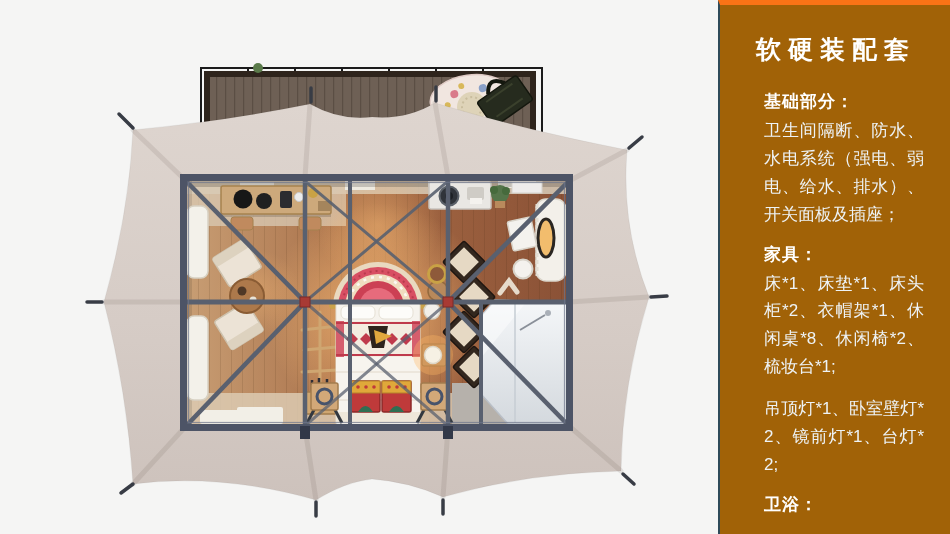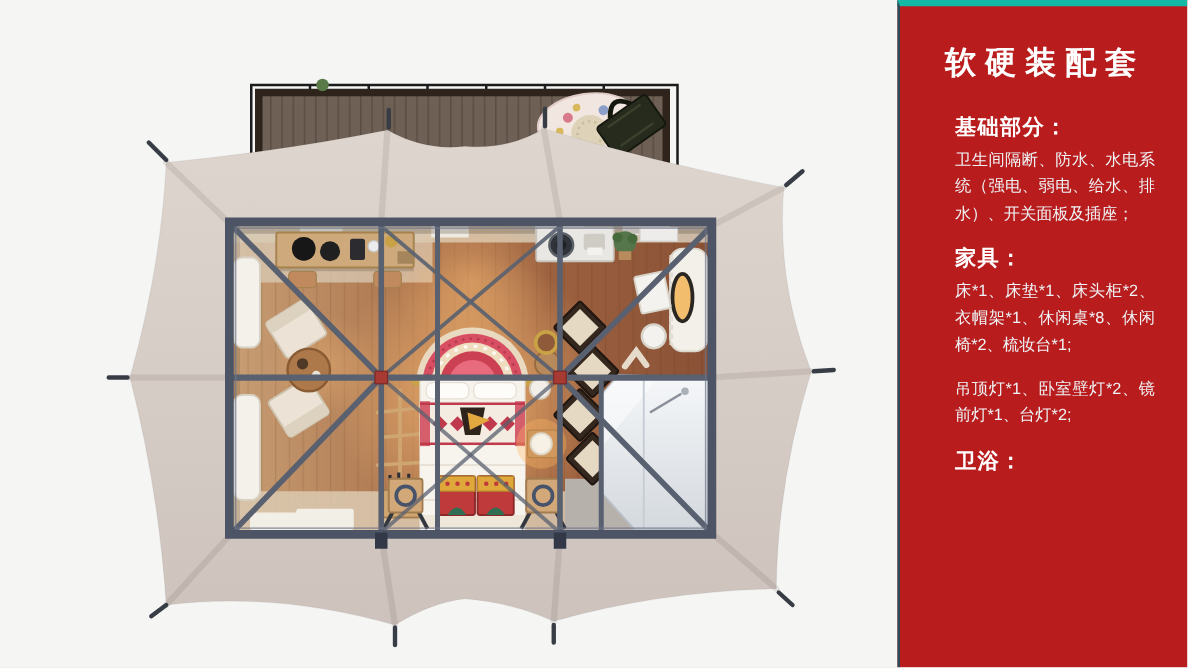--- a/index.html
+++ b/index.html
@@ -1,27 +1,27 @@
 <!DOCTYPE html>
 <html><head>
 <meta charset="utf-8">
 <style>
   html,body{margin:0;padding:0;background:#e9e9e9;}
   .stage{position:relative;width:950px;height:534px;background:#f5f5f4;overflow:hidden;
          font-family:"Liberation Sans","DejaVu Sans",sans-serif;}
   .artwork{position:absolute;left:0;top:0;width:718px;height:534px;}
   .artwork svg{display:block;}
   .sidebar{position:absolute;right:0;top:0;width:232px;height:534px;box-sizing:border-box;
-           background:#b91c1c;border-top:5px solid #14b8a6;border-left:2px solid #2e4a59;
+           background:#a16207;border-top:5px solid #f97316;border-left:2px solid #2e4a59;
            padding:12px 26px 0 44px;color:#fff;}
   .panel-title{font-size:25px;font-weight:bold;letter-spacing:7px;text-align:center;
                margin:16px 0 24px -16px;white-space:nowrap;color:#ffffff;}
   .spec-section{margin:0 0 14px 0;}
   .spec-heading{font-size:17px;font-weight:bold;color:#ffffff;margin:0 0 4px 0;letter-spacing:1px;}
-  .spec-body{font-size:13px;line-height:1.64;color:#eef3f6;margin:0;
+  .spec-body{font-size:17px;line-height:1.64;color:#eef3f6;margin:0;
              text-align:justify;text-justify:inter-ideograph;word-break:break-all;}
 </style>
 </head>
 <body>
 
 <div class="stage">
 
   <div class="artwork">
   <svg width="718" height="534" viewBox="0 0 718 534">
     <defs>

